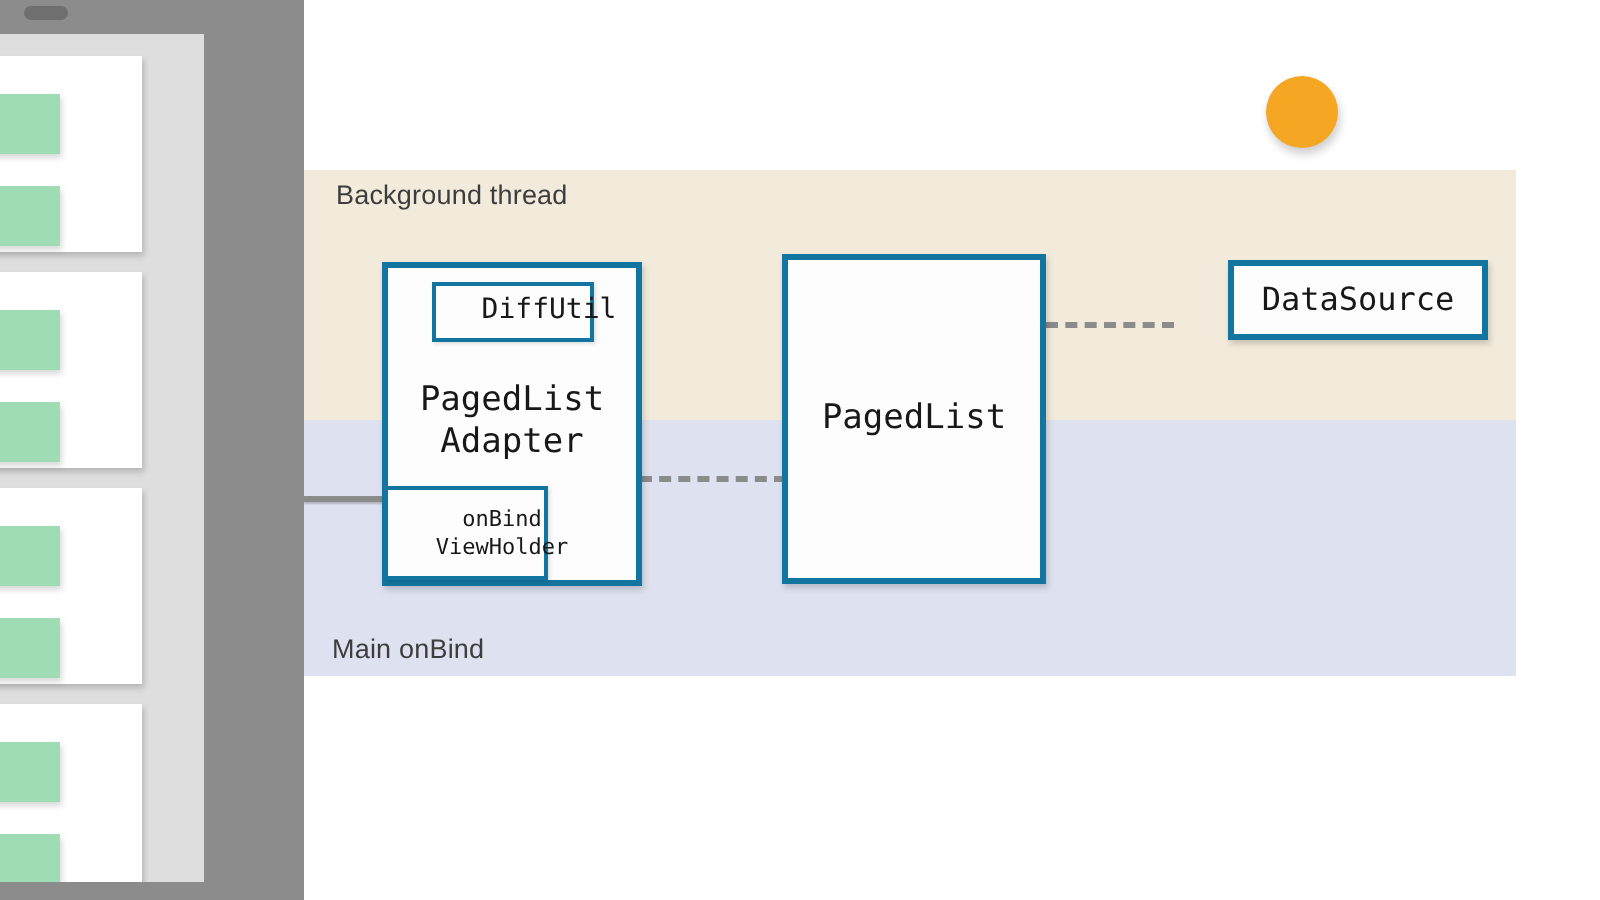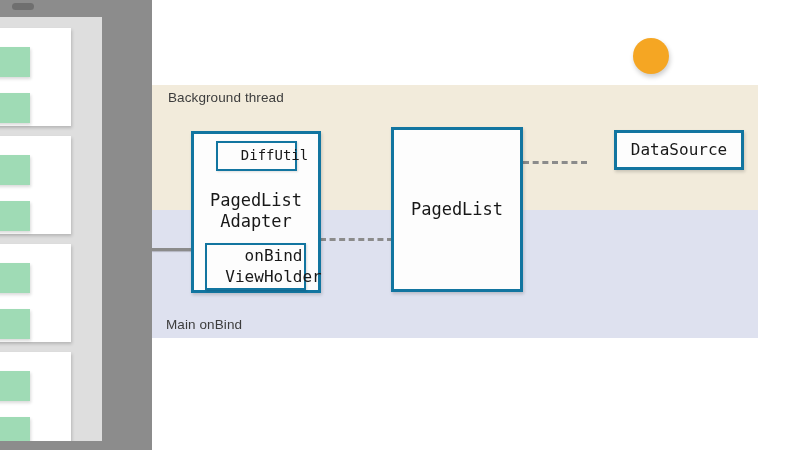--- a/index.html
+++ b/index.html
@@ -113,23 +113,23 @@
     font-size: 17px;
     align-items: flex-start;
     padding-top: 56px;
   }
   #node-diffutil {
     left: 216px; top: 141px;
     width: 81px; height: 30px;
     font-size: 14px;
   }
   #node-onbind {
-    left: 205px; top: 243px;
-    width: 101px; height: 47px;
-    font-size: 16px;
+    left: 192px; top: 243px;
+    width: 82px; height: 47px;
+    font-size: 11px;
   }
   #node-pagedlist {
     left: 391px; top: 127px;
     width: 132px; height: 165px;
     font-size: 17px;
   }
   #node-datasource {
     left: 585px; top: 130px;
     width: 130px; height: 40px;
     font-size: 16px;

